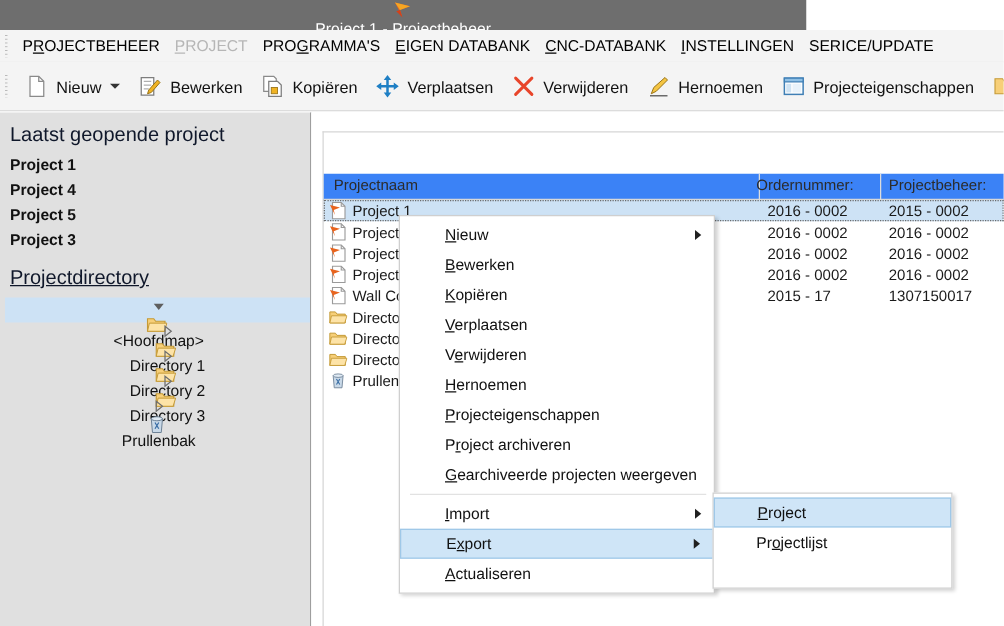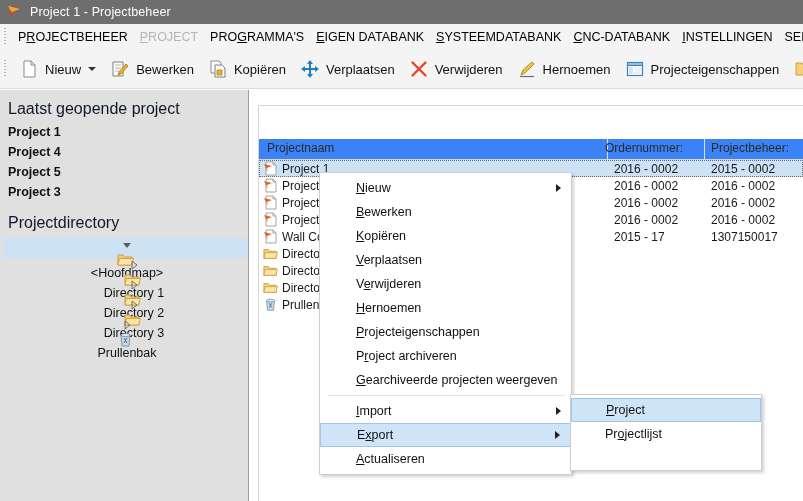--- a/index.html
+++ b/index.html
@@ -12,23 +12,23 @@
     -webkit-font-smoothing: antialiased;
   }
   #app {
     position: relative;
     width: 803px; height: 501px;
     background: #ffffff;
   }
 
   
   .titlebar {
-    position: absolute; left: 0; top: 0; width: 803px; height: 24px;
+    position: absolute; left: 0; top: 0; width: 645px; height: 24px;
     background: #6e6e6e;
-    display: flex; align-items: center;
+    display: flex; align-items: center; flex-direction: column;
   }
   .titlebar .app-icon {
     width: 16px; height: 16px; margin-left: 6px; margin-right: 8px;
     position: relative; flex: none;
   }
   .titlebar .title-text {
     color: #ffffff; font-size: 12.5px; letter-spacing: .1px;
   }
 
   
@@ -80,21 +80,21 @@
     border-right: 1px solid #9e9e9e;
   }
   .pane-h1 {
     font-size: 16px; color: #0f172a; font-weight: 400;
     padding: 10px 0 4px 8px;
   }
   .recent-item {
     font-size: 12.5px; font-weight: bold; color: #111;
     padding: 3px 0 3px 8px; cursor: default;
   }
-  .pane-h1.second { padding-top: 12px; }
+  .pane-h1.second { padding-top: 12px; text-decoration: underline; }
 
   .tree { padding-left: 4px; margin-top: 2px; }
   .tree-row {
     display: flex; align-items: center; height: 20px;
     font-size: 12.5px; color: #111; cursor: default; padding-left: 2px; flex-direction: column;
   }
   .tree-row.selected { background: #cde2f5; }
   .tree-row .exp {
     width: 14px; height: 14px; flex: none; position: relative;
   }
@@ -184,21 +184,20 @@
     </span>
     <span class="title-text">Project 1 - Projectbeheer</span>
   </div>
 
   <div class="menubar">
     <span class="grip"></span>
     <span class="mi"><span>P<u>R</u>OJECTBEHEER</span></span>
     <span class="mi disabled"><span><u>P</u>ROJECT</span></span>
     <span class="mi"><span>PRO<u>G</u>RAMMA'S</span></span>
     <span class="mi"><span><u>E</u>IGEN DATABANK</span></span>
-    <span class="mi"><span><u>S</u>YSTEEMDATABANK</span></span>
     <span class="mi"><span><u>C</u>NC-DATABANK</span></span>
     <span class="mi"><span><u>I</u>NSTELLINGEN</span></span>
     <span class="mi"><span>SERICE/UPDATE</span></span>
   </div>
 
   <div class="toolbar">
     <span class="grip"></span>
 
     <div class="tb-item">
       <span class="ic">

